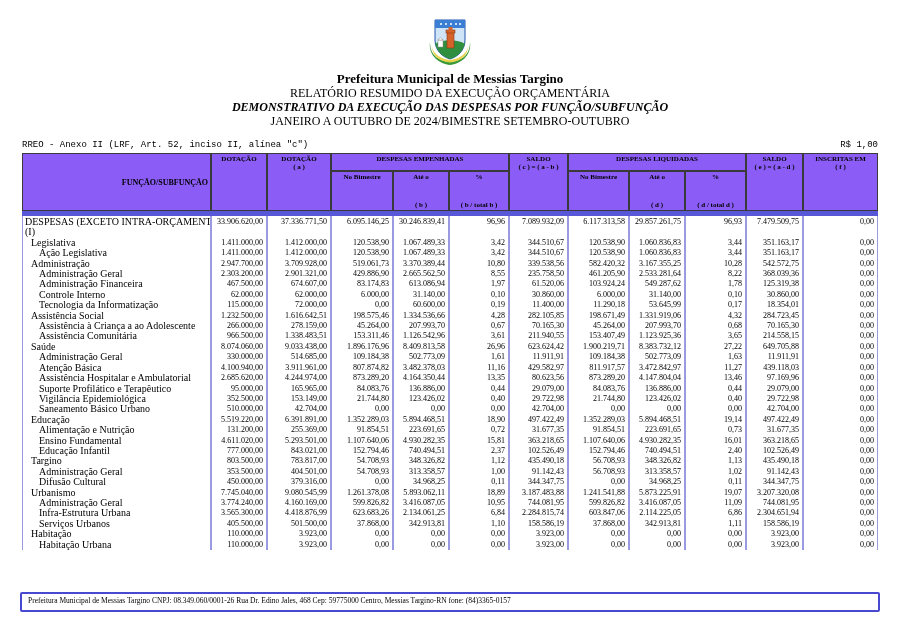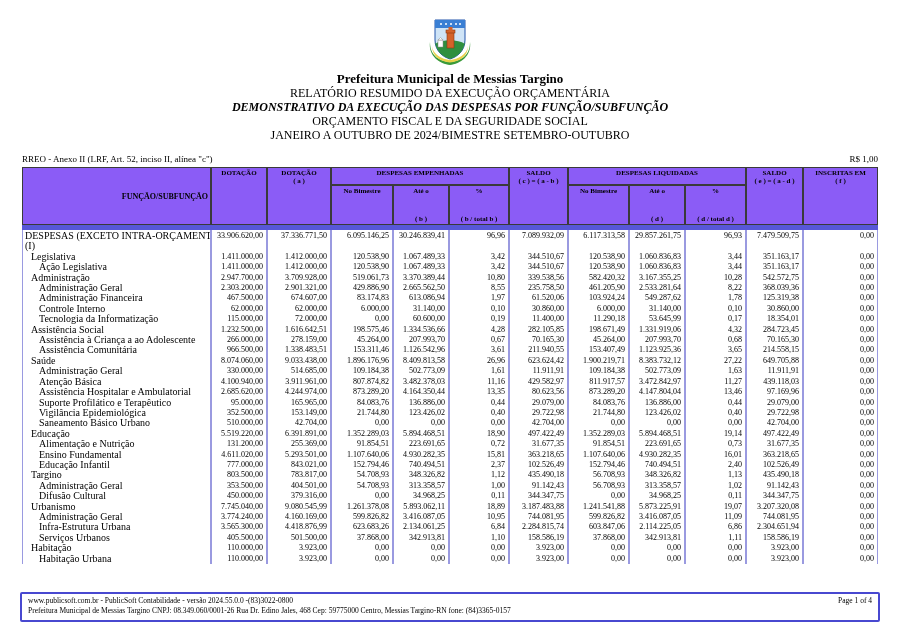--- a/index.html
+++ b/index.html
@@ -8,21 +8,21 @@
     font-family:"Liberation Serif","DejaVu Serif",serif;color:#000;
   }
   .page{padding:14px 22px 0 22px;}
   .logo-wrap{text-align:center;height:58px;}
   .titles{text-align:center;line-height:14px;}
   .t1{font-size:13px;font-weight:bold;}
   .t2{font-size:12px;}
   .t3{font-size:12px;font-weight:bold;font-style:italic;}
   .t4{font-size:12px;}
   .t5{font-size:12px;}
-  .meta-line{display:flex;justify-content:space-between;font-size:9px;margin-top:12px;margin-bottom:3px;}
+  .meta-line{display:flex;justify-content:space-between;font-size:9px;margin-top:12px;margin-bottom:3px;font-family:Liberation Mono, monospace;}
   table.rpt{border-collapse:separate;border-spacing:0;table-layout:fixed;width:856px;}
   table.rpt th{
     border:1px solid #3a3a3a;font-size:7px;font-weight:bold;padding:1px 2px;
     vertical-align:top;background:#8b5cf6;
   }
   table.rpt th .hcell{display:flex;flex-direction:column;height:100%;}
   .hc-center{justify-content:center;align-items:center;text-align:center;}
   .hc-between{justify-content:space-between;align-items:center;text-align:center;}
   .hc-top{justify-content:flex-start;align-items:center;text-align:center;}
   .grp{text-align:center;}
@@ -74,21 +74,20 @@
 
       <rect x="14" y="26" width="5" height="7" fill="#ffffff" stroke="#888" stroke-width="0.5"></rect>
       <path d="M14 26 L16.5 23.5 L19 26 Z" fill="#ffffff" stroke="#888" stroke-width="0.5"></path>
     </svg>
   </div>
 
   <div class="titles">
     <div class="t1">Prefeitura Municipal de Messias Targino</div>
     <div class="t2">RELATÓRIO RESUMIDO DA EXECUÇÃO ORÇAMENTÁRIA</div>
     <div class="t3">DEMONSTRATIVO DA EXECUÇÃO DAS DESPESAS POR FUNÇÃO/SUBFUNÇÃO</div>
-    <div class="t4">ORÇAMENTO FISCAL E DA SEGURIDADE SOCIAL</div>
     <div class="t5">JANEIRO A OUTUBRO DE 2024/BIMESTRE SETEMBRO-OUTUBRO</div>
   </div>
 
   <div class="meta-line">
     <span>RREO - Anexo II (LRF, Art. 52, inciso II, alínea "c")</span>
     <span>R$ 1,00</span>
   </div>
 
   <table class="rpt">
     <colgroup>
@@ -683,22 +682,18 @@
           <td class="c-num">0,00</td>
           <td class="c-num">0,00</td>
           <td class="c-num">0,00</td>
           <td class="c-num">3.923,00</td>
           <td class="c-num">0,00</td>
         </tr>
       </tbody>
   </table>
 
   <div class="footer-box">
-    <div class="footer-line1">
-      <span>www.publicsoft.com.br - PublicSoft Contabilidade - versão 2024.55.0.0 -(83)3022-0800</span>
-      <span>Page 1 of 4</span>
-    </div>
     <div>
       <span>Prefeitura Municipal de Messias Targino CNPJ: 08.349.060/0001-26 Rua Dr. Edino Jales, 468 Cep: 59775000 Centro, Messias Targino-RN fone: (84)3365-0157</span>
     </div>
   </div>
 
 </div>
 
 </body></html>

